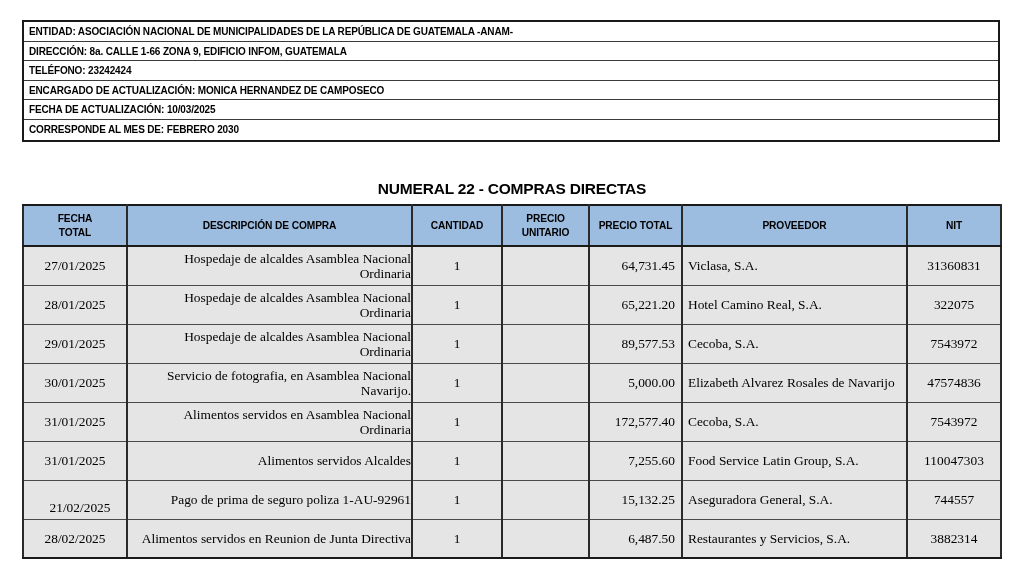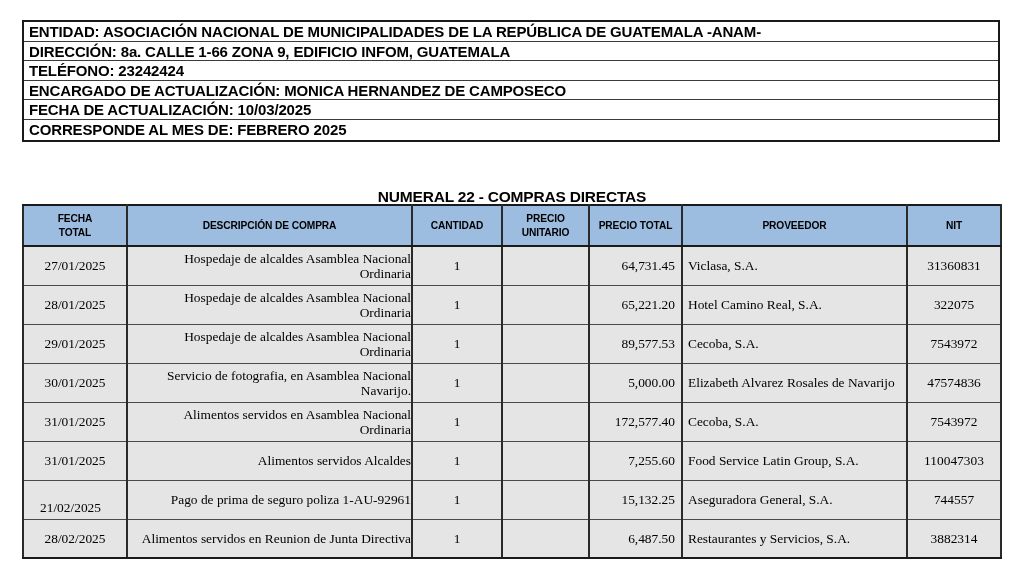--- a/index.html
+++ b/index.html
@@ -25,35 +25,35 @@
     border: 2px solid #1a1a1a;
     box-sizing: border-box;
     background: #ffffff;
   }
   .info-row {
     height: 19.6px;
     line-height: 19.6px;
     border-bottom: 1px solid #3b3b3b;
     box-sizing: border-box;
     padding-left: 5px;
-    font-size: 15px;
+    font-size: 10px;
     font-weight: bold;
     letter-spacing: -0.15px;
     white-space: nowrap;
     overflow: hidden;
   }
   .info-row:last-child { border-bottom: none; }
   .info-row .lbl { font-weight: bold; }
   .info-row .val { font-weight: bold; }
 
   
   #doc-title {
     position: absolute;
     left: 0;
-    top: 188px;
+    top: 180px;
     width: 1024px;
     text-align: center;
     font-size: 15.5px;
     font-weight: bold;
     letter-spacing: -0.2px;
   }
 
   
   #purchases-table {
     position: absolute;
@@ -87,42 +87,42 @@
     border-bottom: 2px solid #1a1a1a;
     line-height: 1.35;
   }
   #purchases-table tbody td {
     font-family: "Liberation Serif", serif;
     font-size: 13.4px;
     height: 39px;
     line-height: 1.12;
   }
   .c-fecha    { text-align: center; padding: 0 16px !important; }
-  .c-fecha.align-right { text-align: left; padding-right: 6px !important; vertical-align: bottom !important; padding-bottom: 4px !important; }
+  .c-fecha.align-right { text-align: center; padding-right: 6px !important; vertical-align: bottom !important; padding-bottom: 4px !important; }
   .c-desc     { text-align: right;   padding: 0 0 0 4px !important; }
   .c-cant     { text-align: center; }
   .c-punit    { text-align: right;  padding-right: 6px !important; }
   .c-ptotal   { text-align: right;  padding-right: 6px !important; }
   .c-prov     { text-align: left;   padding-left: 5px !important; }
   .c-nit      { text-align: center; margin-left: 8px; }
 
   #purchases-table tbody tr:last-child td {
     border-bottom: 2px solid #1a1a1a;
   }
 </style>
 </head>
 <body>
 
 <div id="info-block">
     <div class="info-row"><span class="lbl">ENTIDAD:</span><span class="val"> ASOCIACIÓN NACIONAL DE MUNICIPALIDADES DE LA REPÚBLICA DE GUATEMALA -ANAM-</span></div>
     <div class="info-row"><span class="lbl">DIRECCIÓN:</span><span class="val"> 8a. CALLE 1-66 ZONA 9, EDIFICIO INFOM, GUATEMALA</span></div>
     <div class="info-row"><span class="lbl">TELÉFONO:</span><span class="val"> 23242424</span></div>
     <div class="info-row"><span class="lbl">ENCARGADO DE ACTUALIZACIÓN:</span><span class="val"> MONICA HERNANDEZ DE CAMPOSECO</span></div>
     <div class="info-row"><span class="lbl">FECHA DE ACTUALIZACIÓN:</span><span class="val"> 10/03/2025</span></div>
-    <div class="info-row"><span class="lbl">CORRESPONDE AL MES DE:</span><span class="val"> FEBRERO 2025</span></div>
+    <div class="info-row"><span class="lbl">CORRESPONDE AL MES DE:</span><span class="val"> FEBRERO 2030</span></div>
   </div>
 
 <div id="doc-title">NUMERAL 22 - COMPRAS DIRECTAS</div>
 
 <table id="purchases-table">
   <colgroup>
     <col style="width:104px">
     <col style="width:285px">
     <col style="width:90px">
     <col style="width:87px">

